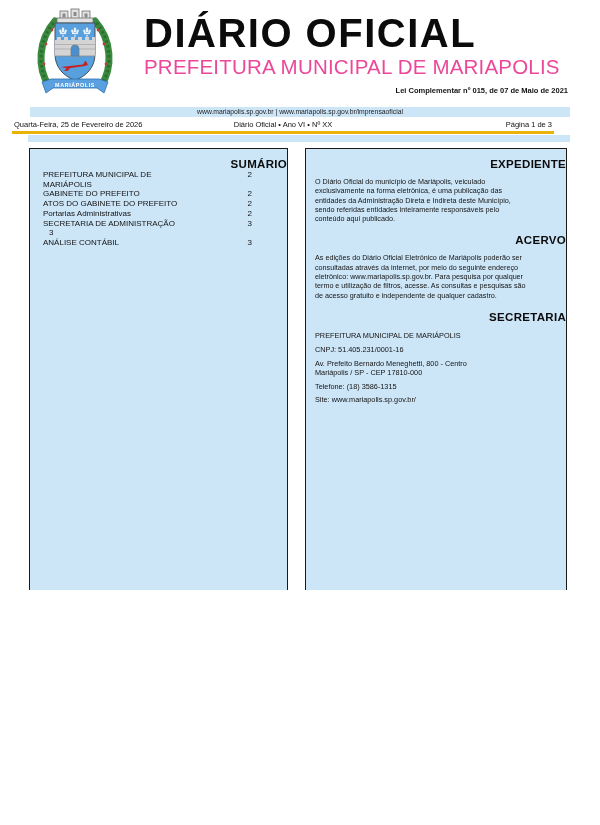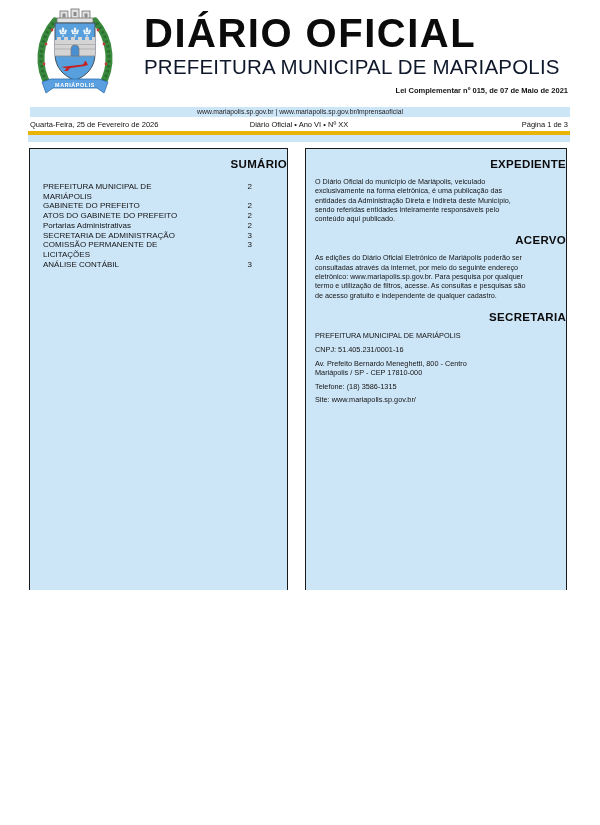--- a/index.html
+++ b/index.html
@@ -3,41 +3,41 @@
 <meta charset="utf-8">
 <style>
   html,body{margin:0;padding:0;background:#fff;}
   .page{position:relative;width:600px;height:590px;background:#fff;overflow:hidden;
         font-family:"Liberation Sans",sans-serif;color:#111;}
 
   
   .logo{position:absolute;left:33px;top:6px;width:84px;height:96px;}
   .titleblock{position:absolute;left:144px;top:12px;}
   .main-title{font-size:40px;font-weight:bold;letter-spacing:1.5px;line-height:42px;color:#0b0b0b;white-space:nowrap;}
-  .sub-title{font-size:20.5px;font-weight:400;letter-spacing:.2px;line-height:22px;margin-top:2px;color:#0f172a;white-space:nowrap;}
+  .sub-title{font-size:20.5px;font-weight:400;letter-spacing:.2px;line-height:22px;margin-top:2px;color:#ec4899;white-space:nowrap;}
   .law-ref{position:absolute;right:32px;top:86px;font-size:7.5px;font-weight:bold;color:#111;}
 
   .url-bar{position:absolute;left:30px;top:107px;width:540px;height:10px;background:#cce5f7;
            font-size:6.8px;line-height:10px;text-align:center;color:#222;}
-  .date-row{position:absolute;left:28px;top:117px;width:542px;height:14px;
+  .date-row{position:absolute;left:12px;top:117px;width:542px;height:14px;
             display:grid;grid-template-columns:1fr auto 1fr;align-items:center;
-            font-size:7.5px;color:#111;border-bottom:5px solid #eab308;}
+            font-size:7.5px;color:#111;border-bottom:3px solid #eab308;}
   .date-row .l{justify-self:start;padding-left:2px;}
   .date-row .c{justify-self:center;}
   .date-row .r{justify-self:end;padding-right:2px;}
   .blue-strip{position:absolute;left:28px;top:135px;width:542px;height:7px;background:#cce5f7;}
 
   
   .box{position:absolute;top:148px;height:622px;background:#cce5f7;
        border:1.5px solid #1a1a1a;box-sizing:border-box;}
   .box-left{left:29px;width:259px;}
   .box-right{left:305px;width:262px;}
   .box h3{margin:9px 0 0;text-align:right;font-size:11.5px;font-weight:bold;letter-spacing:.3px;color:#0c0c0c;}
 
-  .summary-list{margin-top:12px;padding:0 35px 0 13px;}
+  .summary-list{padding:0 35px 0 13px;}
   .summary-row{display:flex;justify-content:space-between;align-items:flex-start;
                font-size:8px;line-height:9.7px;color:#141414;}
   .summary-row .lbl{white-space:pre-line;}
   .summary-row .pg{flex:none;padding-left:6px;}
 
   .para{margin:7px 9px 0;font-size:7.2px;line-height:9.3px;white-space:pre-line;color:#141414;}
   .box-right h3.mid{margin-top:11px;}
   .ent-line{margin:4.6px 9px 0;font-size:7.3px;line-height:9.2px;white-space:pre-line;color:#141414;}
   .ent-line.first{margin-top:8px;}
 
@@ -167,22 +167,20 @@
       </div>
       <div class="summary-row">
         <span class="lbl">Portarias Administrativas</span>
         <span class="pg">2</span>
       </div>
       <div class="summary-row">
         <span class="lbl">SECRETARIA DE ADMINISTRAÇÃO</span>
         <span class="pg">3</span>
       </div>
       <div class="summary-row">
-        <span class="lbl">COMISSÃO PERMANENTE DE
-LICITAÇÕES</span>
         <span class="pg">3</span>
       </div>
       <div class="summary-row">
         <span class="lbl">ANÁLISE CONTÁBIL</span>
         <span class="pg">3</span>
       </div>
     </div>
   </section>
 
   <section class="box box-right">

